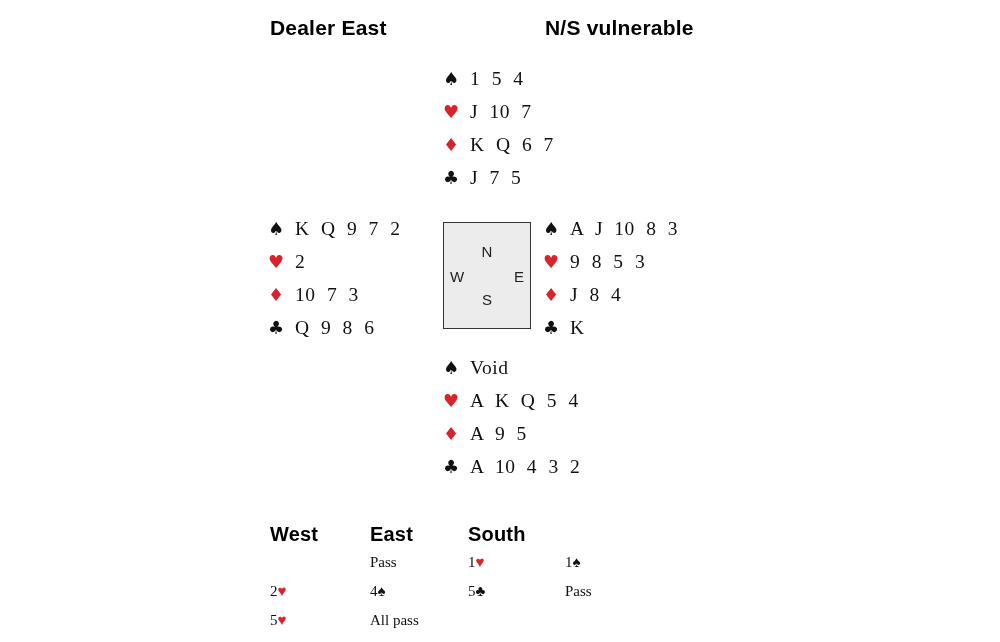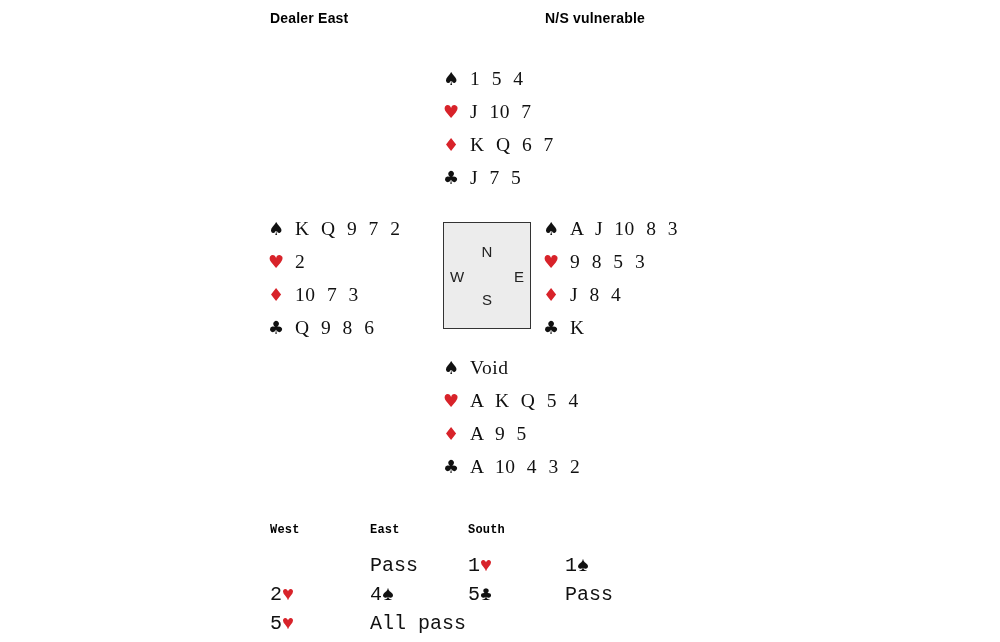--- a/index.html
+++ b/index.html
@@ -5,23 +5,23 @@
   * { margin:0; padding:0; box-sizing:border-box; }
   html,body { background:#ffffff; }
   body {
     width:1000px; height:642px; position:relative; overflow:hidden;
     font-family:"Liberation Serif", serif; color:#111;
   }
   .page { position:absolute; inset:0; }
 
   
   .hdr {
-    position:absolute; top:10px;
+    position:absolute; top:16px;
     font-family:"Liberation Sans", sans-serif;
-    font-weight:700; font-size:14px; color:#000; letter-spacing:.2px;
+    font-weight:700; font-size:21px; color:#000; letter-spacing:.2px;
   }
   .hdr.dealer { left:270px; }
   .hdr.vuln   { left:545px; }
 
   
   .hand { position:absolute; }
   .hand.north { left:443px; top:62px;  }
   .hand.west  { left:268px; top:212px; }
   .hand.east  { left:543px; top:212px; }
   .hand.south { left:443px; top:351px; }
@@ -43,24 +43,24 @@
   .compass .cs { position:absolute; bottom:20px; left:50%; transform:translateX(-50%); }
   .compass .cw { position:absolute; left:6px;  top:50%; transform:translateY(-50%); }
   .compass .ce { position:absolute; right:6px; top:50%; transform:translateY(-50%); }
 
   
   .auction {
     position:absolute; left:270px; top:523px;
     display:grid; grid-template-columns:100px 98px 97px 110px;
   }
   .auction .head {
-    font-family:Liberation Mono, monospace; font-weight:700;
-    font-size:12px; height:31px; color:#000; letter-spacing:.2px;
+    font-family:Liberation Sans, sans-serif; font-weight:700;
+    font-size:20px; height:31px; color:#000; letter-spacing:.2px;
   }
-  .auction .cell { font-size:20px; height:29px;font-family:Liberation Mono, monospace; }
+  .auction .cell { font-size:15px; height:29px; }
 </style>
 </head>
 <body>
 
 <div class="page">
 
   <div class="hdr dealer">Dealer East</div>
   <div class="hdr vuln">N/S vulnerable</div>
 
   <div class="hand north">

